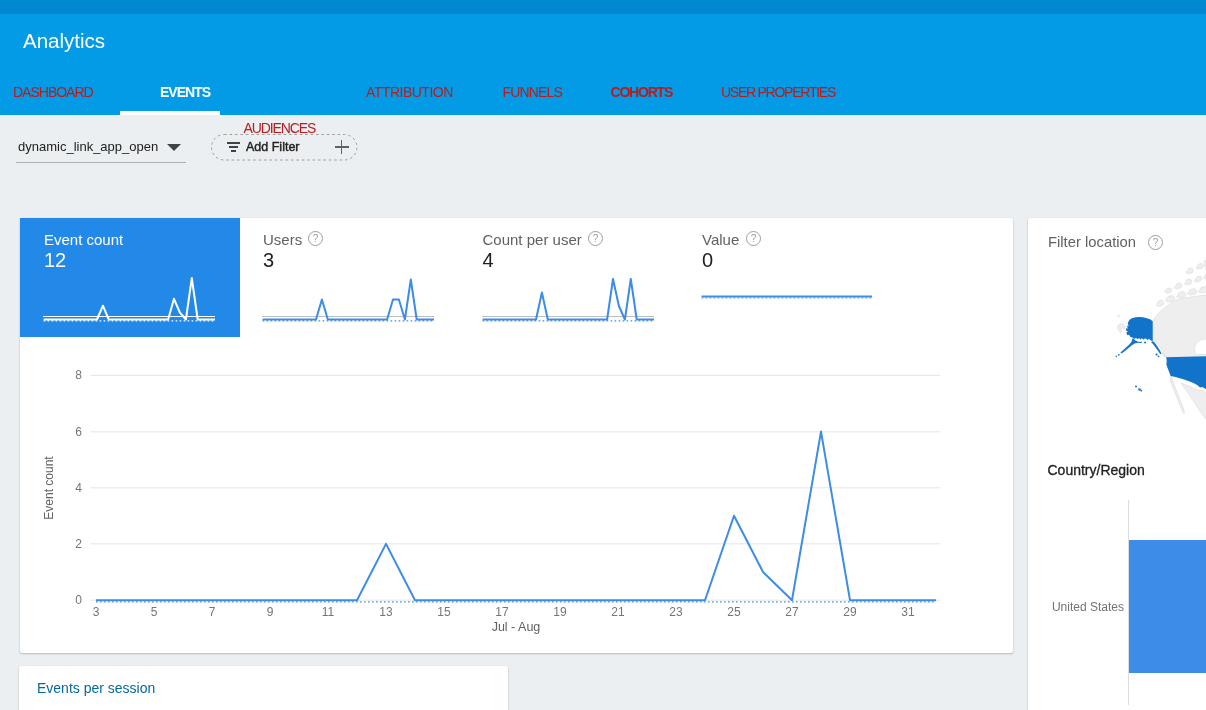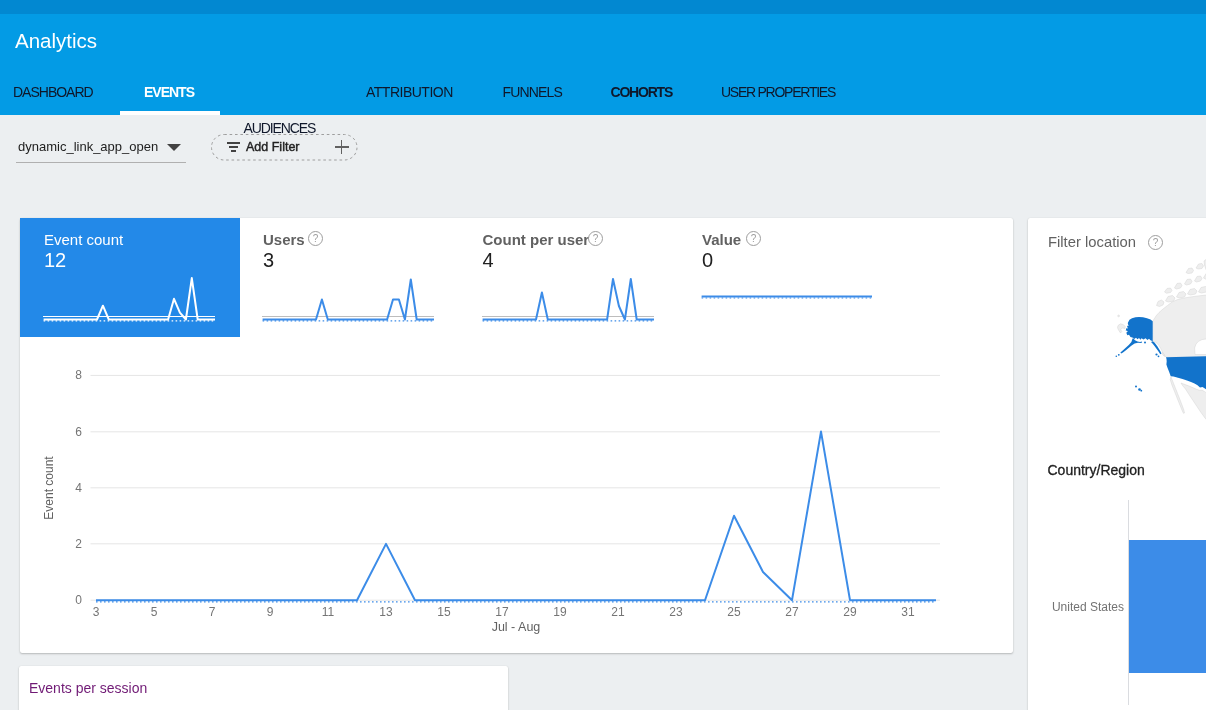--- a/index.html
+++ b/index.html
@@ -1,33 +1,33 @@
 <!DOCTYPE html>
 <html><head>
 <meta charset="utf-8">
 <style>
 *{margin:0;padding:0;box-sizing:border-box;}
 html,body{width:1206px;height:710px;overflow:hidden;}
 body{font-family:"Liberation Sans",sans-serif;background:#eceff1;position:relative;}
 .abs{position:absolute;}
 .card{position:absolute;background:#fff;border-radius:2px;box-shadow:0 1px 2px rgba(0,0,0,.22),0 0 1px rgba(0,0,0,.12);}
-.tab{position:absolute;top:83.8px;font-size:14px;font-weight:400;color:#0f172a;}
+.tab{position:absolute;top:83.8px;font-size:14px;font-weight:400;color:#b91c1c;}
 .tab.active{color:#fff;font-weight:700;}
 .qicon{position:absolute;width:15px;height:15px;border:1px solid #9e9e9e;border-radius:50%;color:#9e9e9e;font-size:10px;line-height:13px;text-align:center;}
-.tlabel{position:absolute;font-size:15px;color:#616161;font-weight:bold;}
+.tlabel{position:absolute;font-size:15px;color:#616161;}
 .tnum{position:absolute;font-size:20px;color:#212121;}
 </style>
 </head>
 <body>
 
 <div class="abs" style="left:0;top:0;width:1206px;height:115px;background:#039be5;"></div>
 <div class="abs" style="left:0;top:0;width:1206px;height:14px;background:#0288d1;"></div>
-<div class="abs" style="left:15px;top:29px;font-size:20.5px;color:#fff;">Analytics</div>
+<div class="abs" style="left:23px;top:29px;font-size:20.5px;color:#fff;">Analytics</div>
 <div class="tab" style="left:13px;letter-spacing:-1.0px;">DASHBOARD</div>
-<div class="tab active" style="left:144px;letter-spacing:-1.0px;">EVENTS</div>
+<div class="tab active" style="left:160px;letter-spacing:-1.0px;">EVENTS</div>
 <div class="tab" style="left:243.5px;letter-spacing:-1.1px;margin-top:36px;">AUDIENCES</div>
 <div class="tab" style="left:366px;letter-spacing:-0.5px;">ATTRIBUTION</div>
 <div class="tab" style="left:502.5px;letter-spacing:-0.85px;">FUNNELS</div>
 <div class="tab" style="left:610.5px;letter-spacing:-1.2px;font-weight:bold;">COHORTS</div>
 <div class="tab" style="left:721px;letter-spacing:-1.25px;">USER PROPERTIES</div>
 <div class="abs" style="left:120px;top:111px;width:100px;height:4px;background:#fff;"></div>
 
 <div class="abs" style="left:18px;top:138.5px;font-size:13px;color:#212121;">dynamic_link_app_open</div>
 <div class="abs" style="left:167px;top:144px;width:0;height:0;border-left:7px solid transparent;border-right:7px solid transparent;border-top:7px solid #424242;"></div>
 <div class="abs" style="left:16px;top:162px;width:170px;height:1px;background:#b0b0b0;"></div>
@@ -39,21 +39,21 @@
 <div class="abs" style="left:231px;top:150px;width:5px;height:2px;background:#424242;"></div>
 <div class="abs" style="left:246px;top:140px;font-size:12.5px;font-weight:500;color:#212121;-webkit-text-stroke:0.4px #212121;">Add Filter</div>
 <div class="abs" style="left:334.5px;top:146.1px;width:14px;height:1.8px;background:#616161;"></div>
 <div class="abs" style="left:340.6px;top:140px;width:1.8px;height:14px;background:#616161;"></div>
 
 <div class="card" style="left:20px;top:218px;width:993px;height:435px;"></div>
 
 <div class="card" style="left:1028px;top:218px;width:250px;height:560px;"></div>
 
 <div class="card" style="left:19px;top:666px;width:489px;height:80px;"></div>
-<div class="abs" style="left:29px;top:680px;font-size:14px;color:#701a75;">Events per session</div>
+<div class="abs" style="left:37px;top:680px;font-size:14px;color:#0369a1;">Events per session</div>
 
 <div class="abs" style="left:20px;top:218px;width:220px;height:119px;background:#2389e8;"></div>
 <div class="abs" style="left:44px;top:231px;font-size:15px;color:#fff;">Event count</div>
 <div class="abs" style="left:44px;top:248.8px;font-size:20px;color:#fff;">12</div>
 
 <div class="tlabel" style="left:263px;top:231px;">Users</div>
 <div class="qicon" style="left:308px;top:231px;">?</div>
 <div class="tnum" style="left:263px;top:248.8px;">3</div>
 
 <div class="tlabel" style="left:482.5px;top:231px;text-align:center;">Count per user</div>

